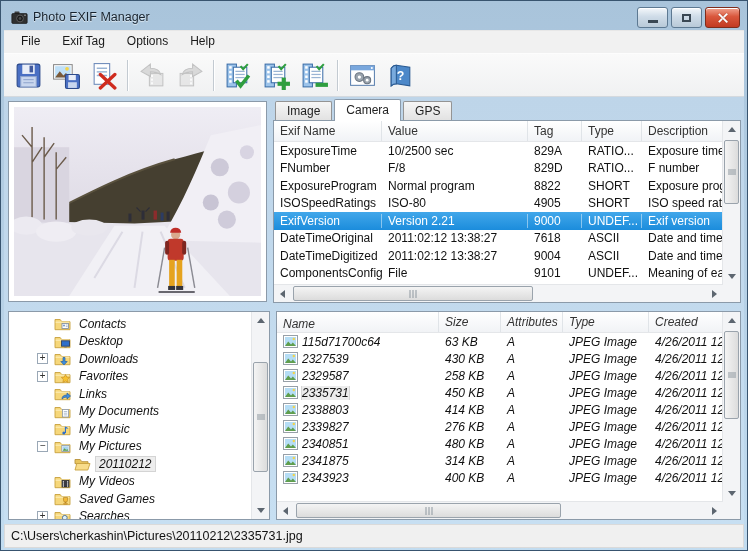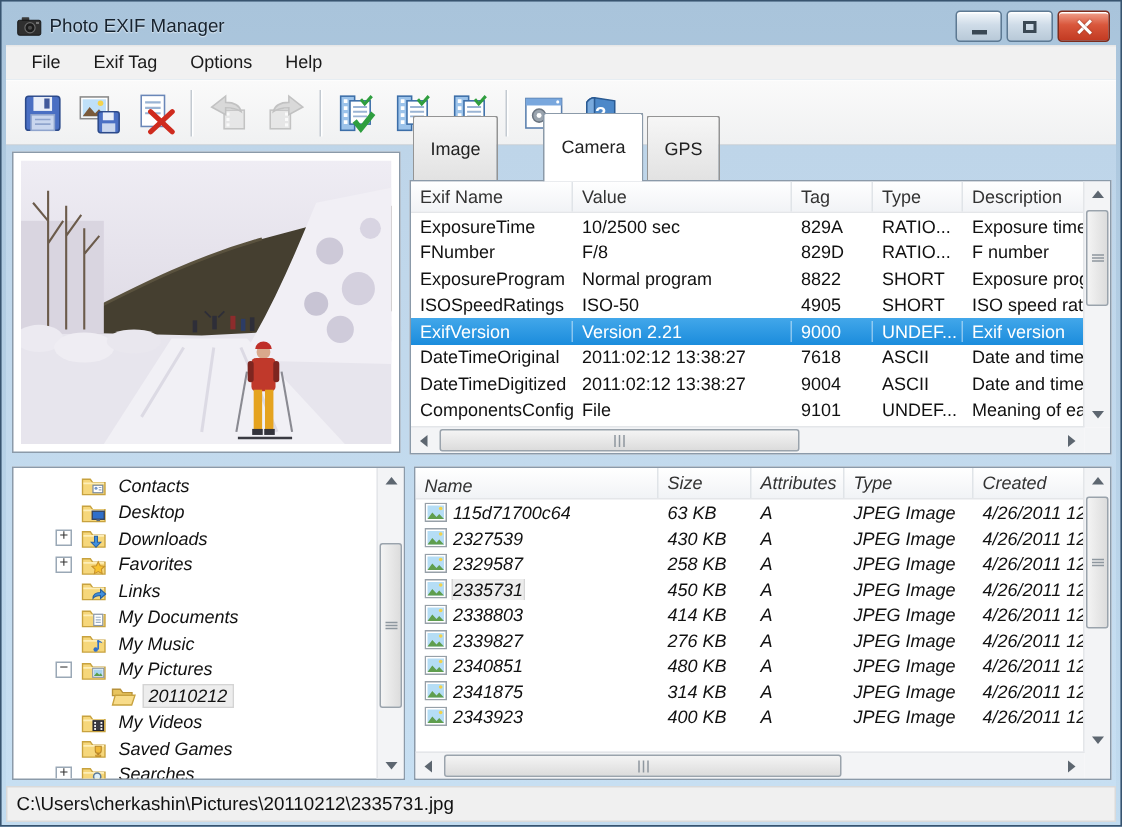--- a/index.html
+++ b/index.html
@@ -31,23 +31,23 @@
   .tbtn.disabled{filter:grayscale(1);opacity:.55;}
   .tsep{width:0;height:31px;border-left:1px solid #c3cad1;border-right:1px solid #fff;margin:0 4px;}
   
   .content{position:relative;height:427px;background:linear-gradient(#bed5e9,#c7dff2);}
   .panel{position:absolute;background:#fff;border:1px solid #8b9aa9;box-sizing:border-box;font-style:italic;}
   .photo-panel{left:4px;top:4px;width:259px;height:201px;padding:5px;}
   .photo-panel svg{width:100%;height:100%;display:block;}
   
   .exif-area{position:absolute;left:269px;top:2px;right:3px;height:204px;}
   .tabs{position:absolute;left:2px;top:0;height:21px;display:flex;align-items:flex-end;z-index:3;}
-  .tab{height:18px;line-height:18px;padding:12px 11px;background:linear-gradient(#f6f6f6,#e2e2e2);
+  .tab{height:18px;line-height:18px;padding:0 11px;background:linear-gradient(#f6f6f6,#e2e2e2);
     border:1px solid #949494;border-bottom:none;border-radius:2px 2px 0 0;margin-right:2px;color:#222;}
-  .tab.active{height:21px;line-height:21px;background:#fff;position:relative;top:1px;border-color:#8b9aa9;margin-left:28px;}
+  .tab.active{height:21px;line-height:21px;background:#fff;position:relative;top:1px;border-color:#8b9aa9;}
   .tabpanel{position:absolute;left:0;right:0;top:21px;bottom:0;background:#fff;border:1px solid #8b9aa9;box-sizing:border-box;}
   
   .grid{position:absolute;inset:0;overflow:hidden;}
   .gh{display:flex;height:20px;background:linear-gradient(#ffffff,#f1f3f6);border-bottom:1px solid #e4e6e9;}
   .gh .cell{color:#333;padding:3px 0 0 6px;border-right:1px solid #e0e4e8;box-sizing:border-box;
     white-space:nowrap;overflow:hidden;}
   .gr{display:flex;height:17.5px;align-items:center;}
   .gr .cell{padding-left:6px;box-sizing:border-box;white-space:nowrap;overflow:hidden;color:#111;}
   .gr.selected{background:linear-gradient(#42a7ea,#1b8cdc);color:#fff;}
   .gr.selected .cell{color:#fff;border-right:1px solid rgba(255,255,255,.45);}
@@ -353,21 +353,21 @@
               </div>
               <div class="gr">
                 <div class="cell c0">ExposureProgram</div>
                 <div class="cell c1">Normal program</div>
                 <div class="cell c2">8822</div>
                 <div class="cell c3">SHORT</div>
                 <div class="cell c4">Exposure progra</div>
               </div>
               <div class="gr">
                 <div class="cell c0">ISOSpeedRatings</div>
-                <div class="cell c1">ISO-50</div>
+                <div class="cell c1">ISO-80</div>
                 <div class="cell c2">4905</div>
                 <div class="cell c3">SHORT</div>
                 <div class="cell c4">ISO speed rating</div>
               </div>
               <div class="gr selected">
                 <div class="cell c0">ExifVersion</div>
                 <div class="cell c1">Version 2.21</div>
                 <div class="cell c2">9000</div>
                 <div class="cell c3">UNDEF...</div>
                 <div class="cell c4">Exif version</div>

